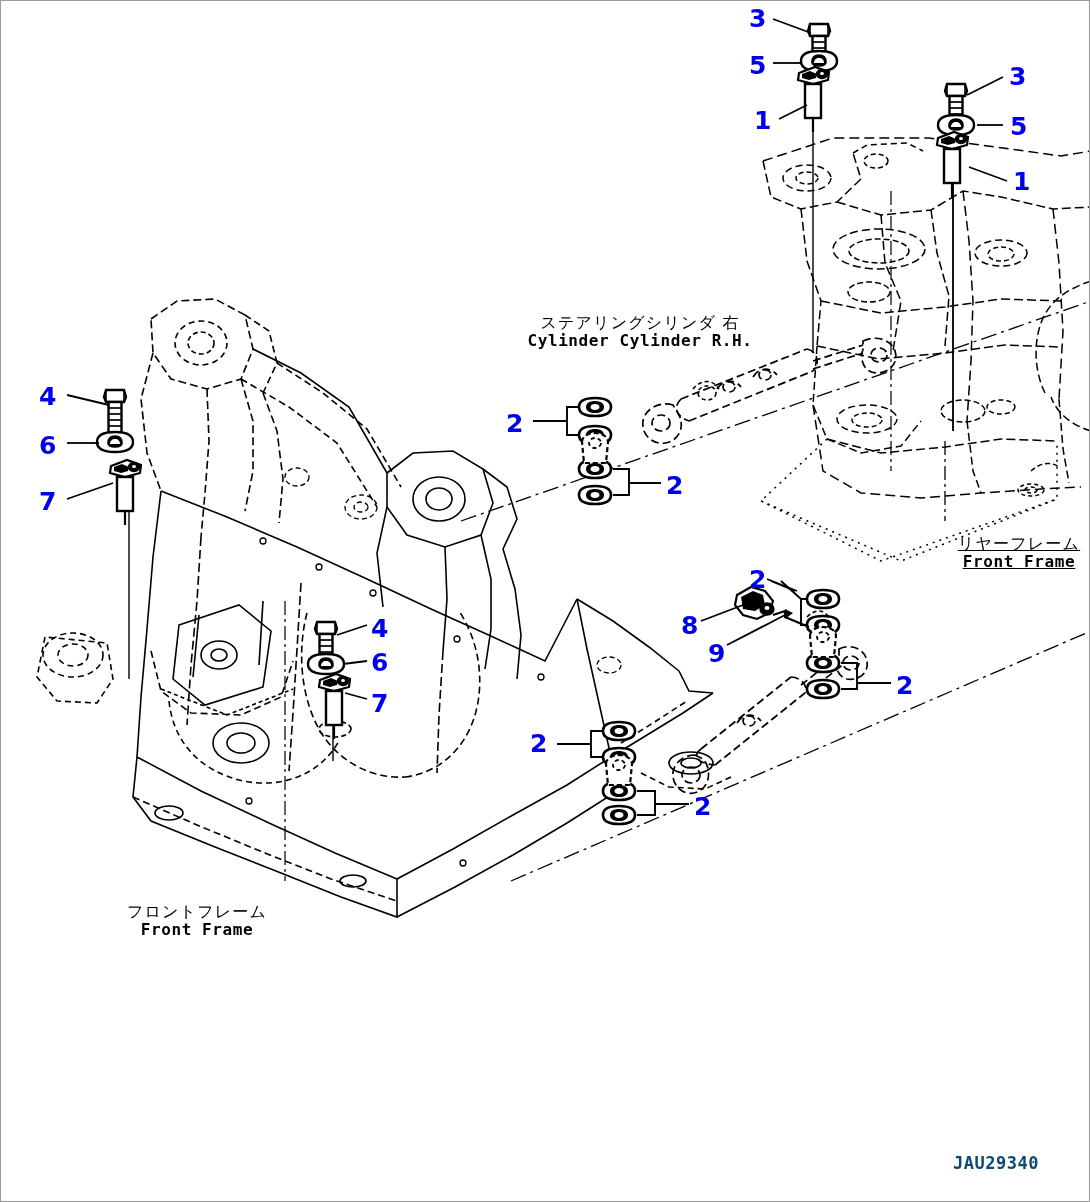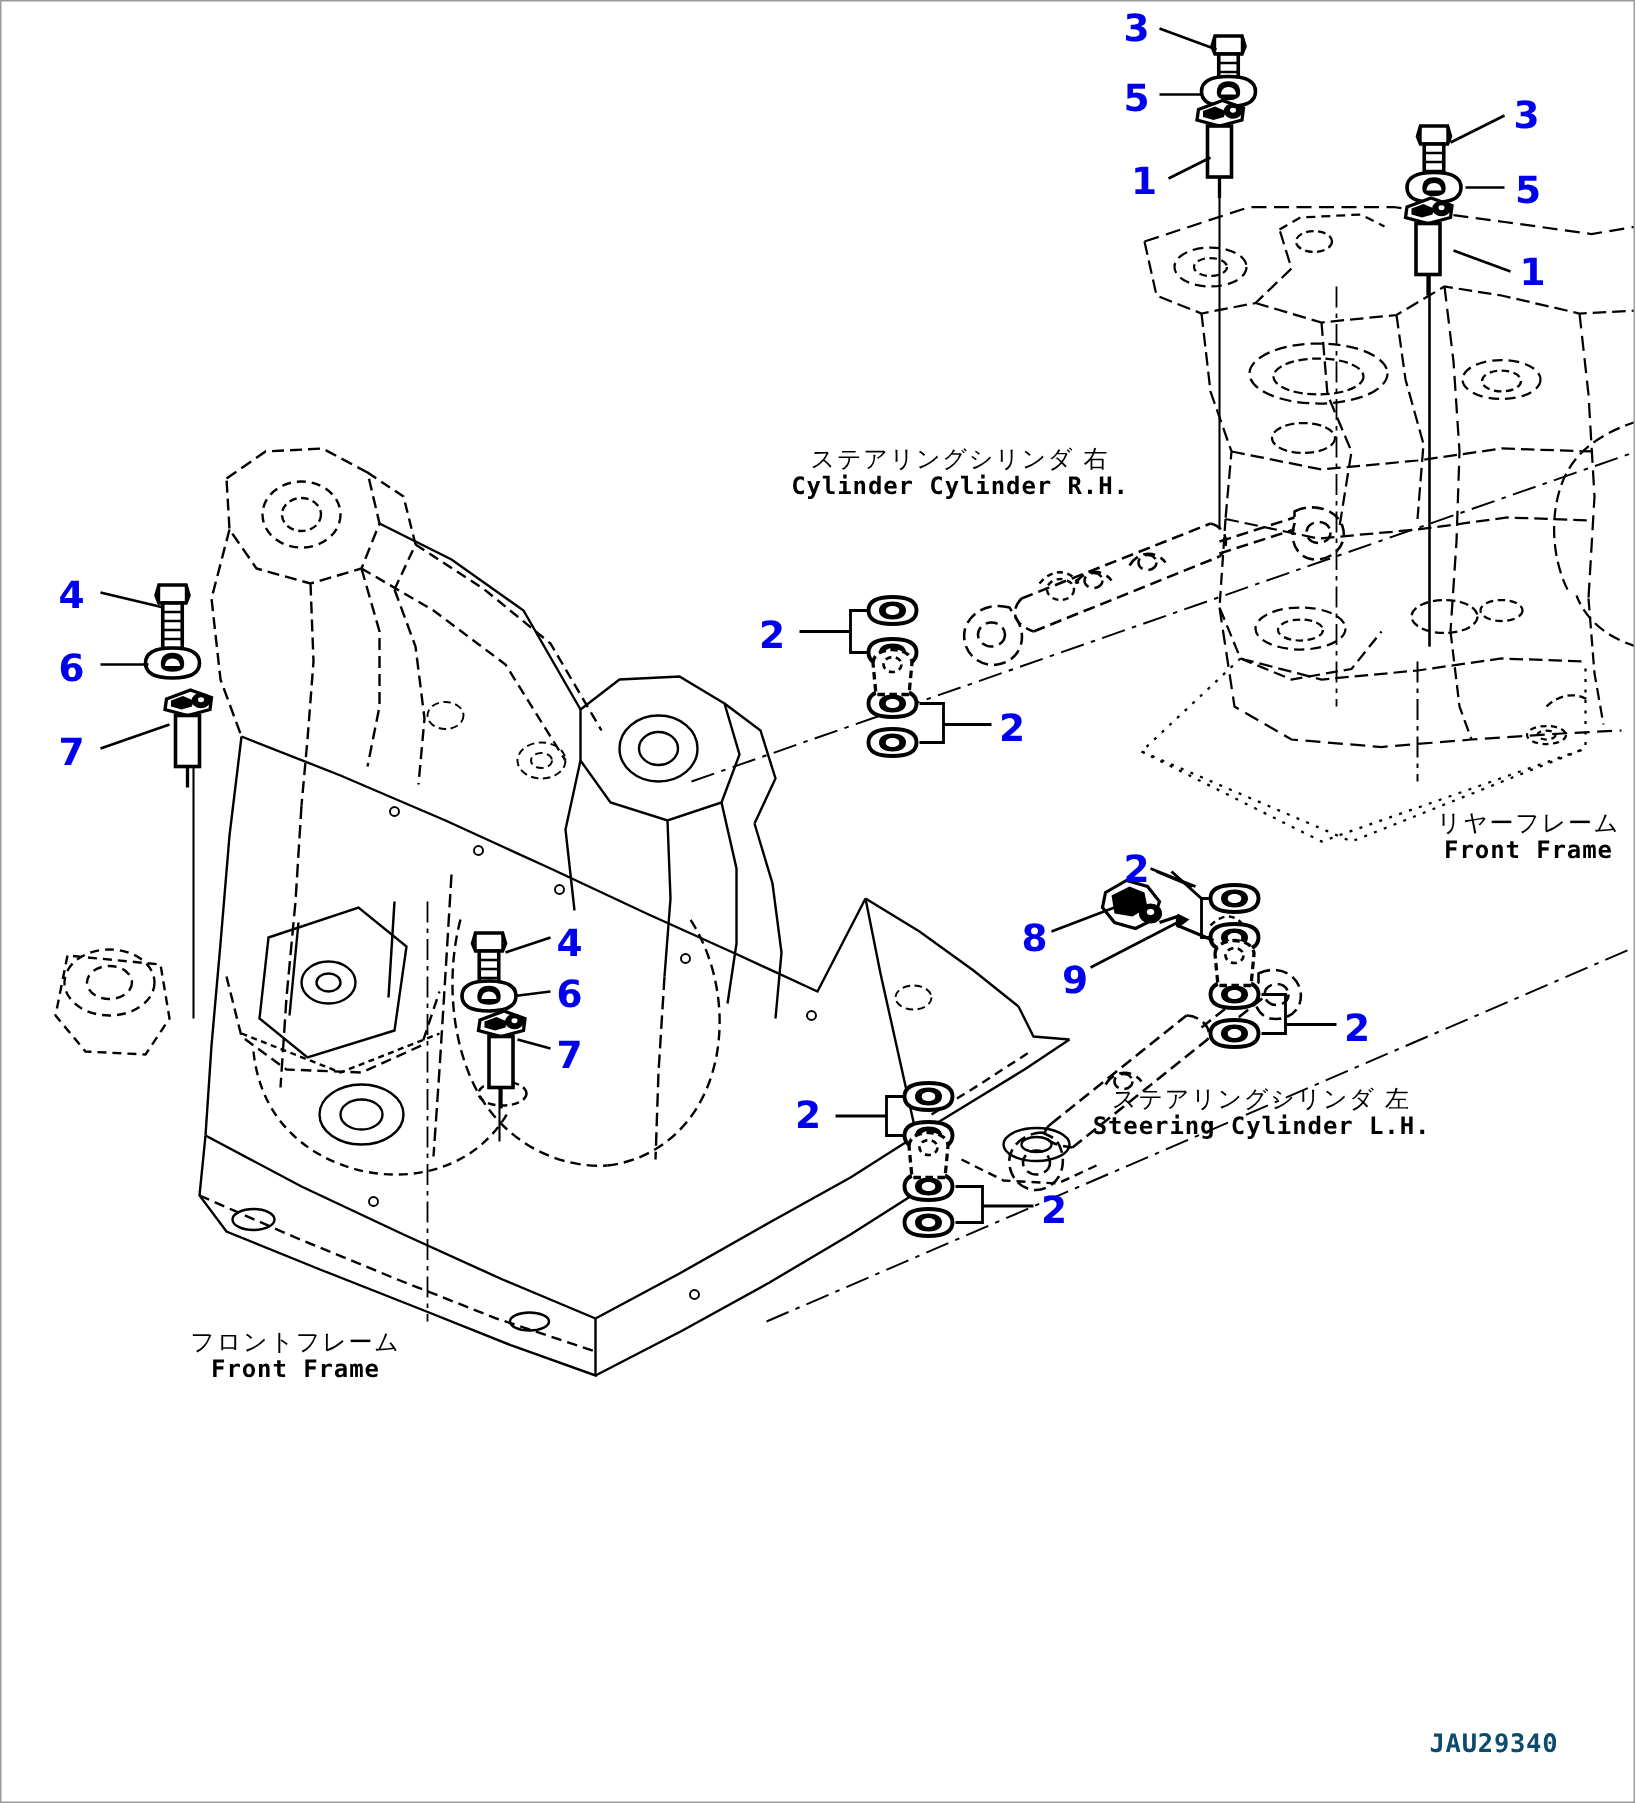--- a/index.html
+++ b/index.html
@@ -22,20 +22,21 @@
     left: 0; top: 0;
     width: 1090px;
     height: 1202px;
   }
   .label-block {
     position: absolute;
     text-align: center;
     color: #000000;
     white-space: nowrap;
     line-height: 1.12;
+    margin-top: 17px;
   }
   .label-jp {
     font-family: "DejaVu Sans", sans-serif;
     font-size: 16px;
     letter-spacing: 1.2px;
     font-weight: 500;
   }
   .label-en {
     font-family: "DejaVu Sans Mono", monospace;
     font-size: 16px;
@@ -464,26 +465,22 @@
       <path d="M 806,616 C 814,608 822,608 828,616" stroke-dasharray="4 3"></path>
     </g>
 
   </svg>
 
   <div class="label-block" style="left:639px; top:296px; transform:translateX(-50%);">
     <div class="label-jp">ステアリングシリンダ 右</div>
     <div class="label-en">Cylinder Cylinder R.H.</div>
   </div>
 
-  <div class="label-block" style="left:840px; top:723px; transform:translateX(-50%);">
-    <div class="label-jp">ステアリングシリンダ 左</div>
-    <div class="label-en">Steering Cylinder L.H.</div>
-  </div>
-
-  <div class="label-block" style="left:1018px; top:539px; transform:translateX(-50%);">
+
+  <div class="label-block" style="left:1018px; top:517px; transform:translateX(-50%);text-decoration:underline;">
     <div class="label-jp">リヤーフレーム</div>
     <div class="label-en">Front Frame</div>
   </div>
 
   <div class="label-block" style="left:196px; top:885px; transform:translateX(-50%);">
     <div class="label-jp">フロントフレーム</div>
     <div class="label-en">Front Frame</div>
   </div>
 
   <div class="callout" style="left:748px;  top:5px;">3</div>

